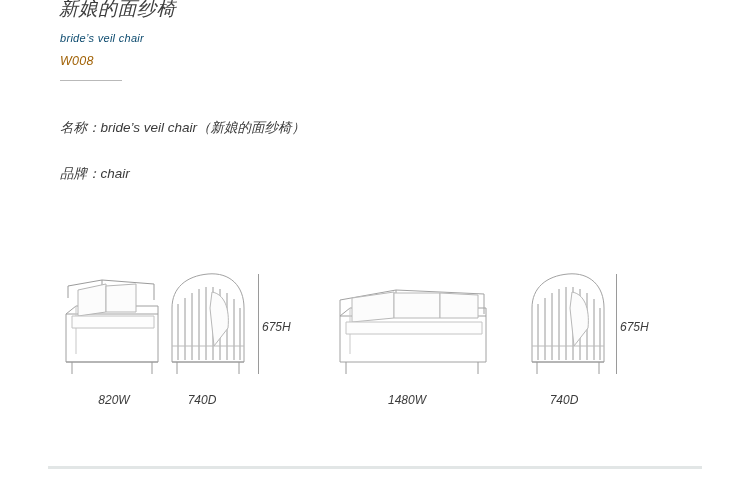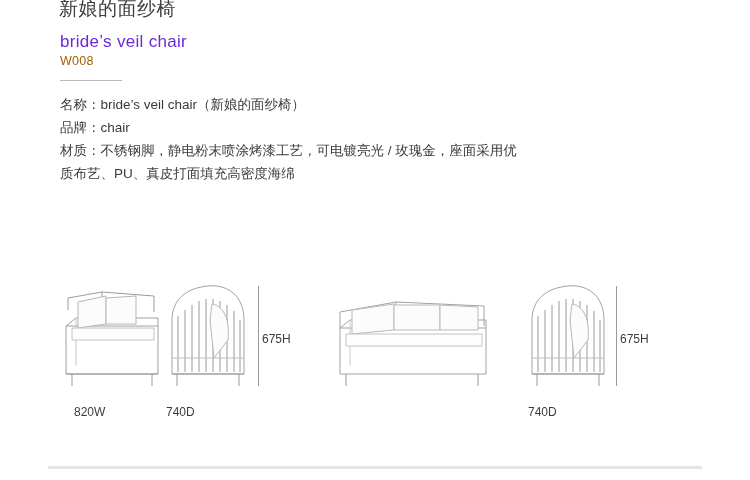--- a/index.html
+++ b/index.html
@@ -12,35 +12,36 @@
     background: #ffffff;
     font-family: "Liberation Sans", sans-serif;
     color: #333333;
     overflow: hidden;
     position: relative;
   }
   .page {
     position: relative;
     width: 750px;
     height: 404px;
+    font-style: italic;
   }
   .title-cn {
     position: absolute;
     left: 59px;
     top: -4px;
     font-size: 19px;
     color: #3d3d3d;
     letter-spacing: 0.5px;
   }
   .title-en {
     position: absolute;
     left: 60px;
     top: 32px;
-    font-size: 17px;
-    color: #6d28d9;
+    font-size: 11px;
+    color: #0c4a6e;
     letter-spacing: 0.3px;
   }
   .model-code {
     position: absolute;
     left: 60px;
     top: 54px;
     font-size: 12.5px;
     color: #a16207;
     letter-spacing: 0.3px;
   }
@@ -56,40 +57,42 @@
     position: absolute;
     left: 60px;
     top: 93px;
     width: 620px;
     font-size: 13.5px;
     line-height: 23px;
     color: #3a3a3a;
   }
   .specs div {
     white-space: nowrap;
+    margin-top: 23px;
   }
   .specs .wrap {
     white-space: normal;
     width: 460px;
   }
   
   .drawings {
     position: absolute;
     left: 0;
-    top: 272px;
+    top: 260px;
     width: 750px;
     height: 155px;
   }
   .fig {
     position: absolute;
   }
   .dim-label {
     position: absolute;
     font-size: 12px;
     color: #3c3c3c;
+    text-align: center;
   }
   .vline {
     position: absolute;
     width: 1px;
     background: #9a9a9a;
   }
   .footer-rule {
     position: absolute;
     left: 48px;
     top: 466px;
@@ -105,21 +108,20 @@
 <div class="page">
 
   <div class="title-cn">新娘的面纱椅</div>
   <div class="title-en">bride’s veil chair</div>
   <div class="model-code">W008</div>
   <div class="divider"></div>
 
   <div class="specs">
     <div>名称：bride’s veil chair（新娘的面纱椅）</div>
     <div>品牌：chair</div>
-    <div class="wrap">材质：不锈钢脚，静电粉末喷涂烤漆工艺，可电镀亮光 / 玫瑰金，座面采用优质布艺、PU、真皮打面填充高密度海绵</div>
   </div>
 
   <div class="drawings">
 
     <div class="fig" style="left:62px; top:10px;">
       <svg width="100" height="112" viewBox="0 0 100 112">
         <g fill="none" stroke="#8d8d8d" stroke-width="1">
 
           <path d="M6,28 L6,16 L40,10 L40,24" stroke="#9b9b9b"></path>
           <path d="M40,10 L92,14 L92,30" stroke="#9b9b9b"></path>
@@ -208,18 +210,19 @@
           <path d="M71,94 L71,106" stroke="#9a9a9a"></path>
         </g>
       </svg>
     </div>
 
     <div class="vline" style="left:616px; top:14px; height:100px;"></div>
     <div class="dim-label" style="left:620px; top:60px; width:46px; text-align:left;">675H</div>
 
     <div class="dim-label" style="left:74px; top:133px; width:80px;">820W</div>
     <div class="dim-label" style="left:166px; top:133px; width:72px;">740D</div>
+    <div class="dim-label" style="left:350px; top:133px; width:114px;">1480W</div>
     <div class="dim-label" style="left:528px; top:133px; width:72px;">740D</div>
 
   </div>
 
   <div class="footer-rule"></div>
 </div>
 
 </body></html>

